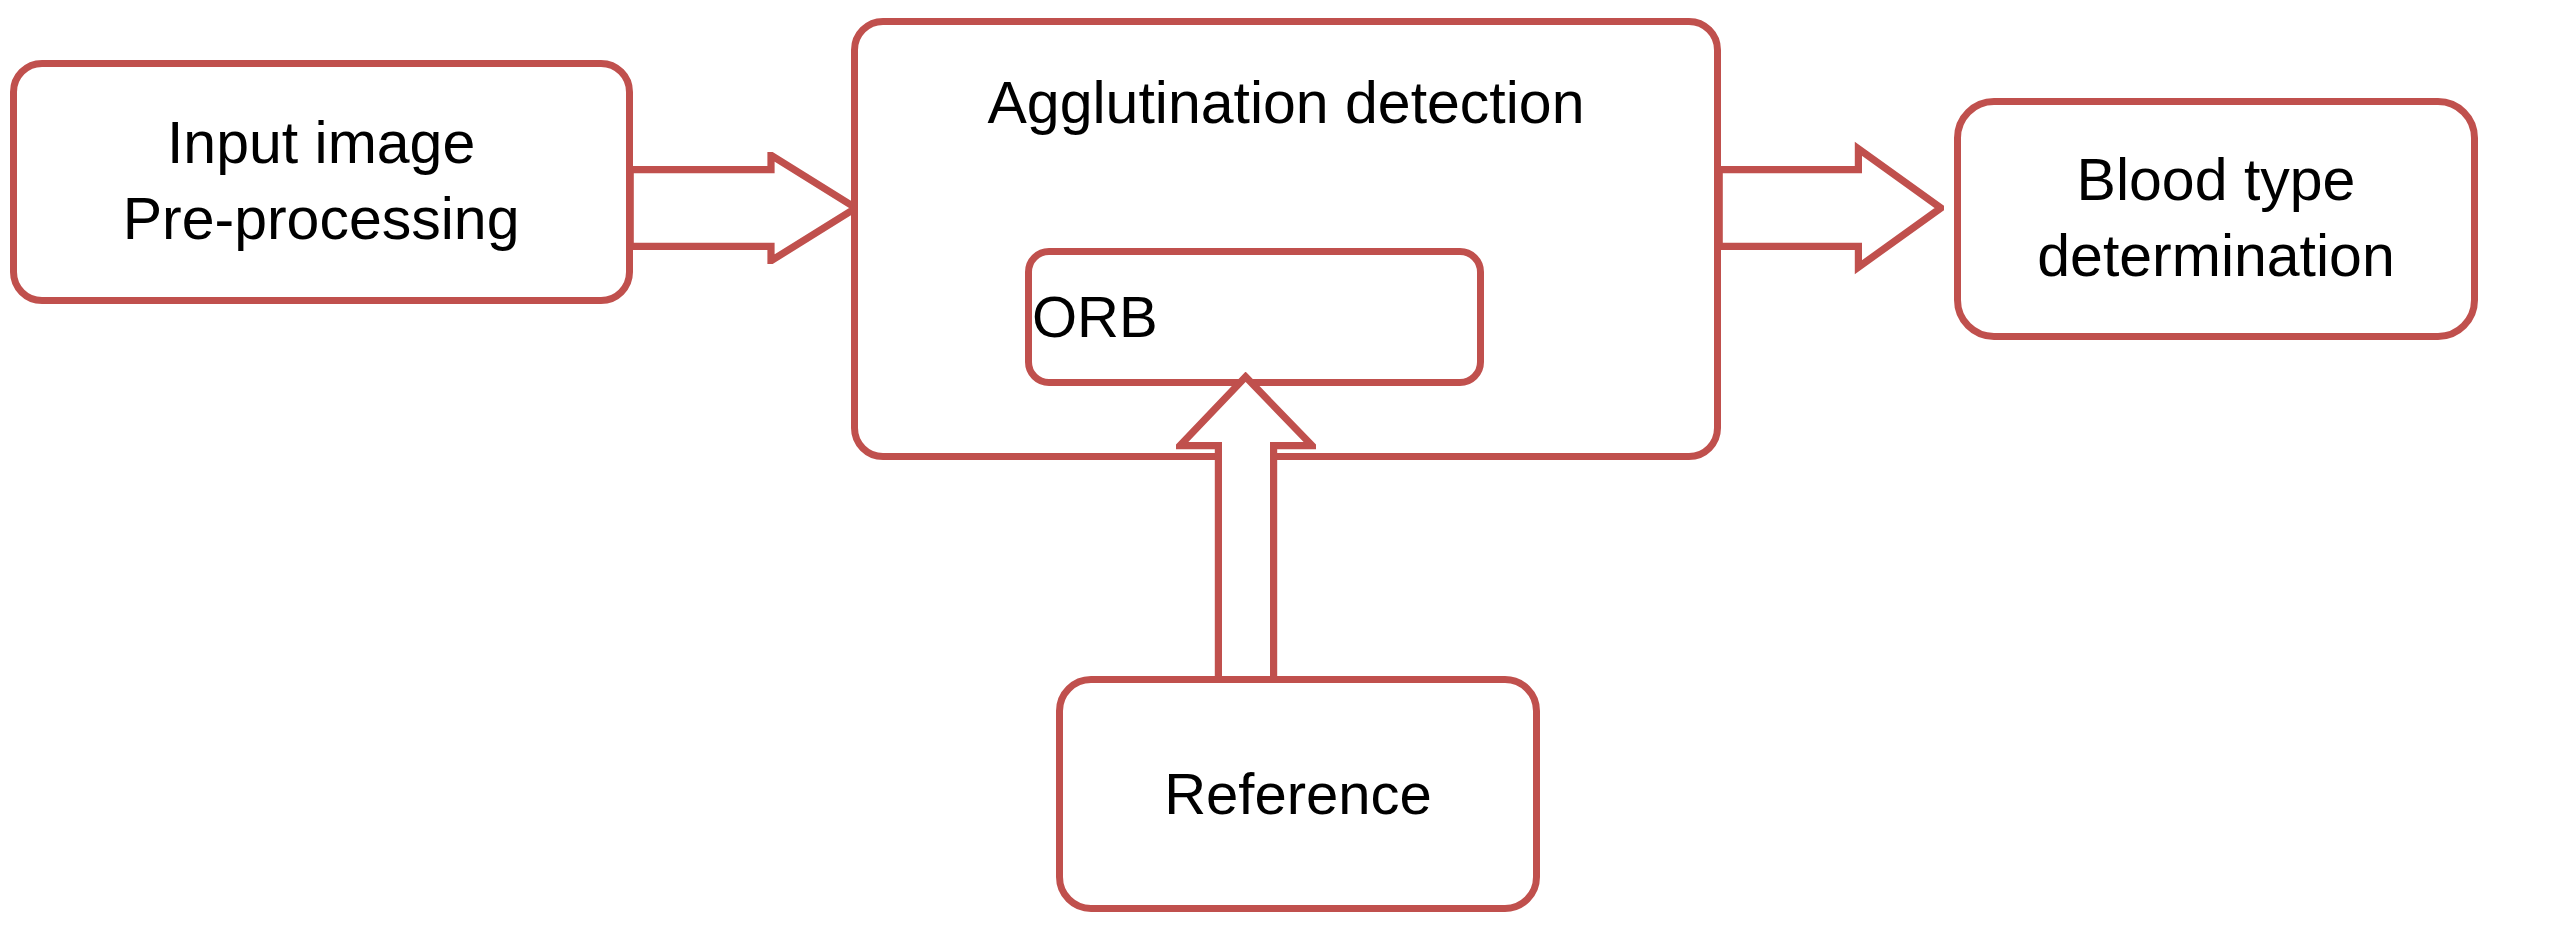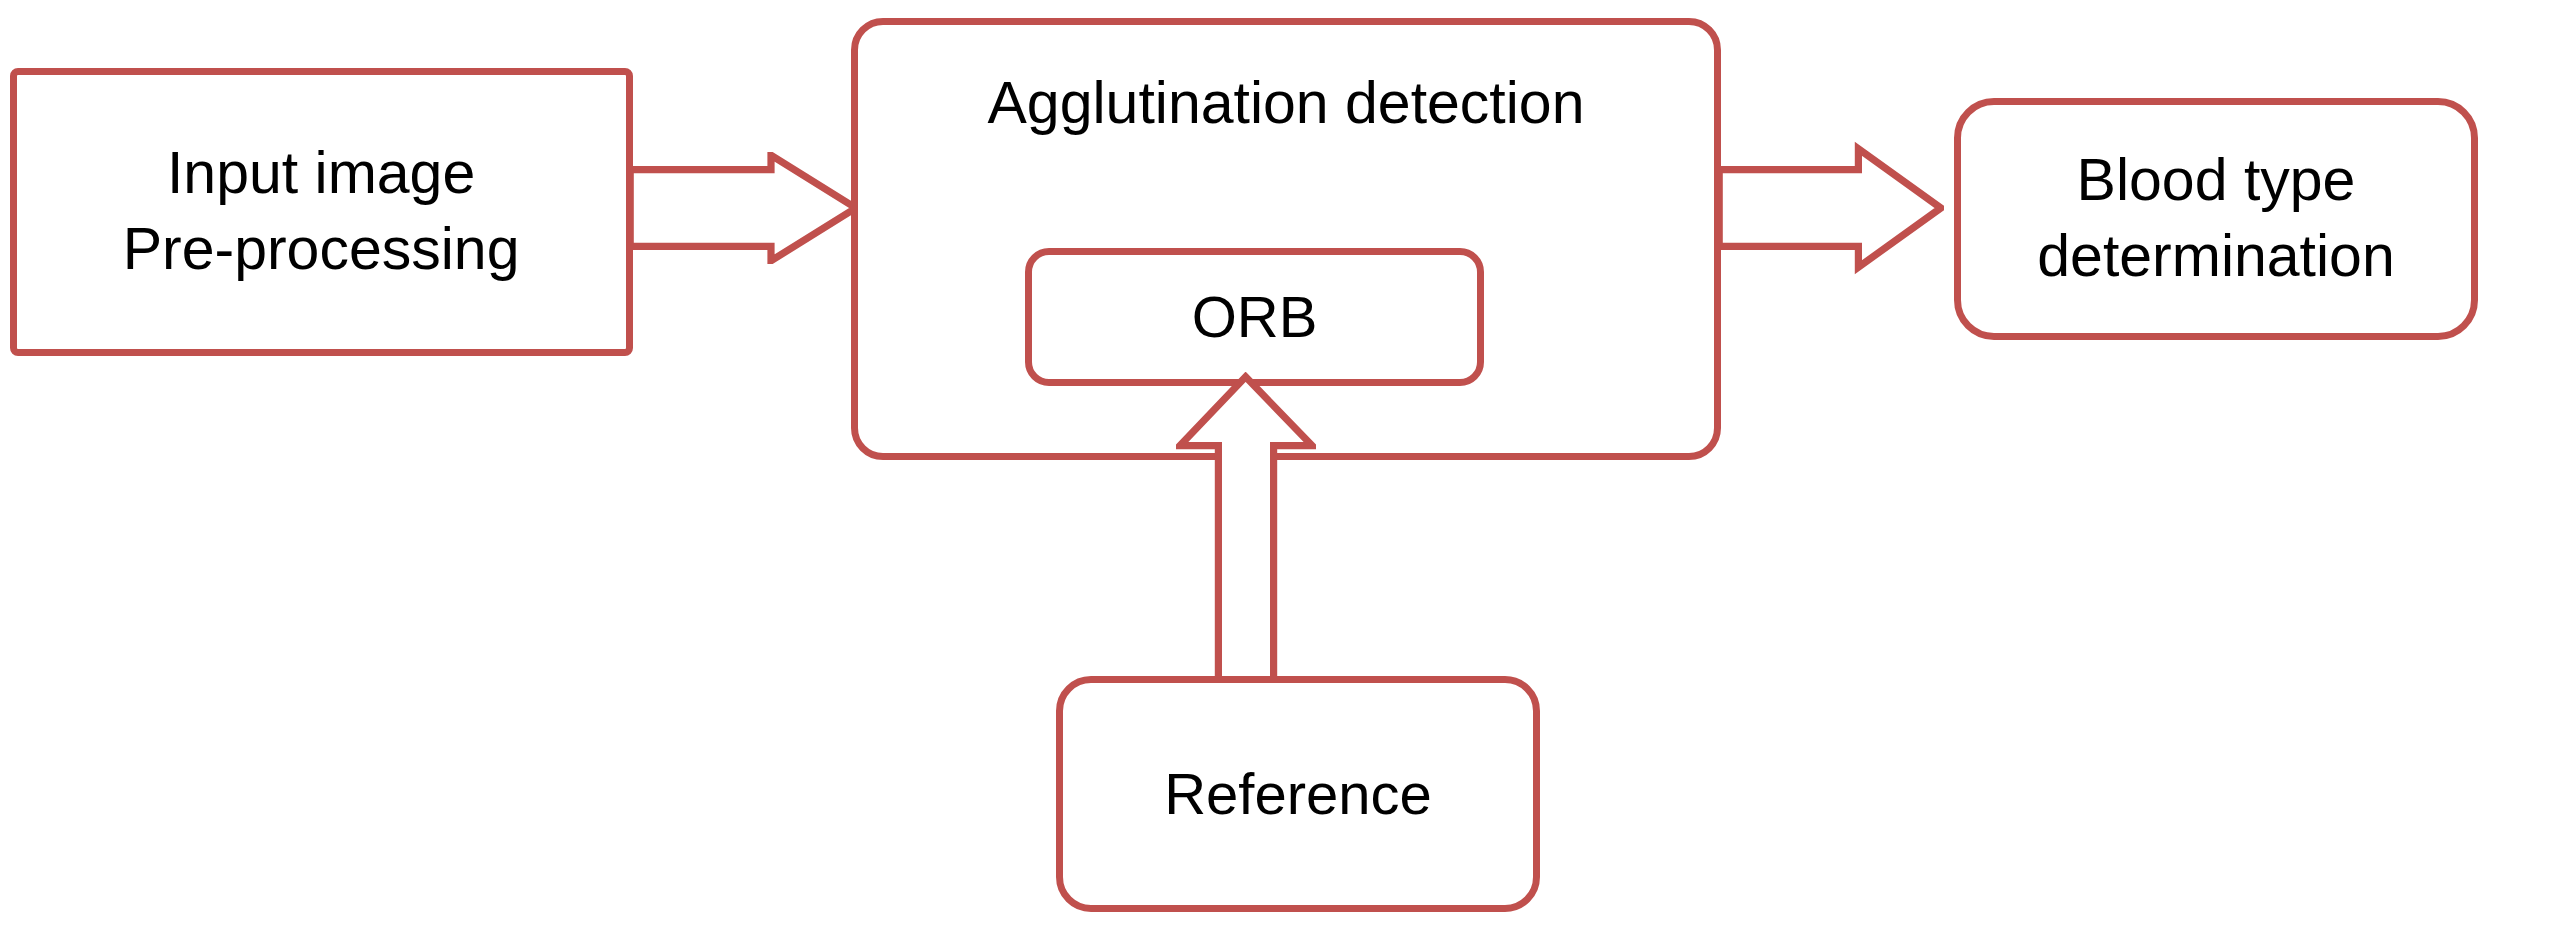--- a/index.html
+++ b/index.html
@@ -31,41 +31,41 @@
     color: #000000;
     line-height: 1.28;
     white-space: pre-line;
   }
   .node .line {
     display: block;
   }
 
   
   #node-input-image {
-    left: 9.6px;  top: 68px;  width: 623px;  height: 288px;
+    left: 9.6px;  top: 60px;  width: 623px;  height: 244px;
     font-size: 59px;
-    border-radius: 8px;
+    border-radius: 32px;
   }
   #node-agglutination {
     left: 851px; top: 18.4px;  width: 870px; height: 442px;
     border-radius: 32px;
     justify-content: flex-start;
     padding-top: 41px;
     font-size: 59px;
   }
   #node-orb {
     position: absolute;
     left: 167px; top: 223px; width: 459px; height: 138px;
     border: 7.2px solid #c0504d;
     border-radius: 24px;
     background: #ffffff;
     box-sizing: border-box;
     display: flex;
     align-items: center;
-    justify-content: center;
+    justify-content: flex-start;
     font-size: 58px;
     color: #000;
   }
   #node-blood-type {
     left: 1933px; top: 98px; width: 524px; height: 242px;
     font-size: 59px;
     border-radius: 40px;
     margin-left: 21px;
   }
   #node-reference-image {

